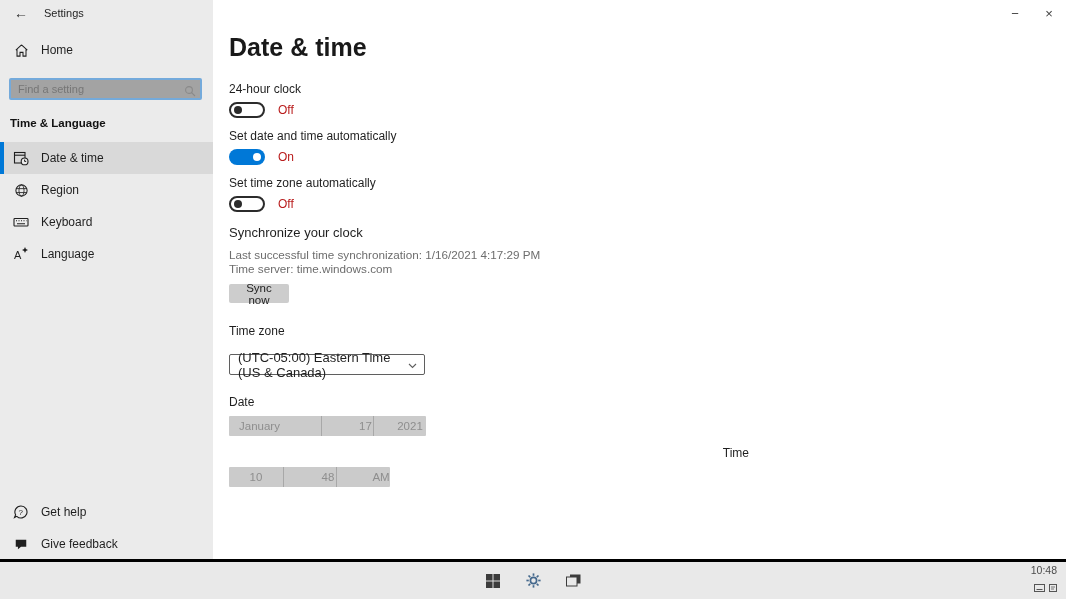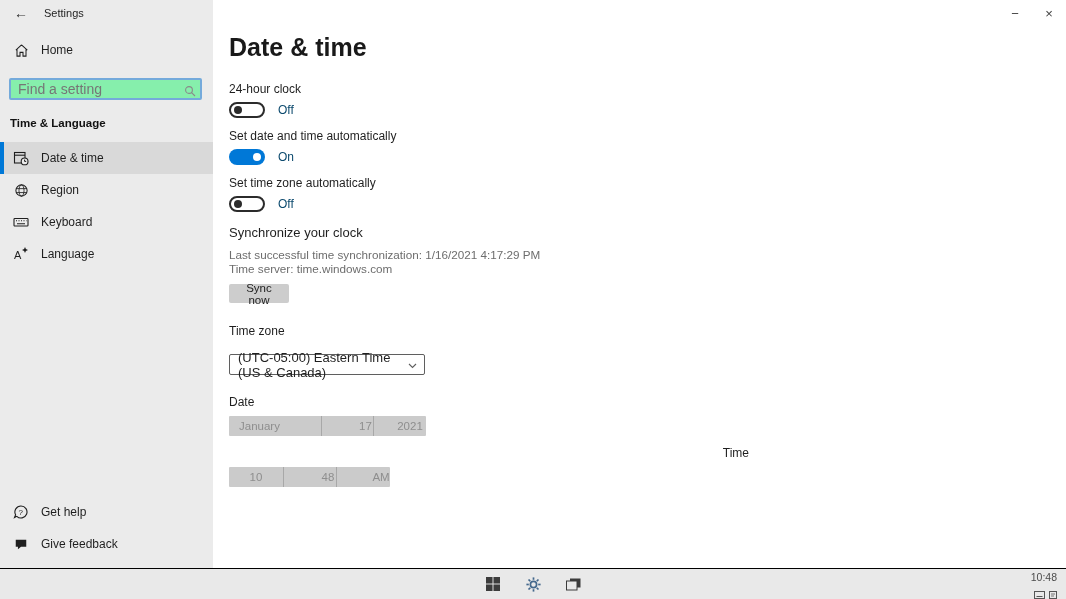--- a/index.html
+++ b/index.html
@@ -20,22 +20,22 @@
   .side-row { position:relative; display:flex; align-items:center; height:32px; padding-left:13px; gap:12px; font-size:12px; color:#1f1f1f; cursor:default; }
   .side-row .icon { width:16px; height:16px; display:flex; align-items:center; justify-content:center; flex:0 0 16px; }
   .side-row.selected { background:#d9d9d9; }
   .accent-bar { position:absolute; left:0; top:0; width:4px; height:100%; background:#0078d7; }
 
   .home-row { margin-top:8px; }
 
   .search-wrap { position:relative; margin:12px 0 0 9px; width:193px; height:22px; }
   .search-wrap input {
     width:100%; height:22px; border:2px solid #74aadb; border-radius:2px;
-    padding:0 24px 0 7px; font-size:14px; font-family:"Liberation Sans",sans-serif;
-    color:#333; background:#86efac; outline:none;
+    padding:0 24px 0 7px; font-size:11px; font-family:"Liberation Sans",sans-serif;
+    color:#333; background:#a3a3a3; outline:none;
   }
   .search-wrap input::placeholder { color:#767676; }
   .search-icon { position:absolute; right:6px; top:5px; width:12px; height:12px; }
 
   .section-heading { margin:17px 0 0 10px; font-size:11.5px; font-weight:bold; color:#111; }
   .nav-list { margin-top:13px; }
 
   .sidebar-footer { position:absolute; left:0; bottom:8px; width:100%; }
 
   
@@ -49,21 +49,21 @@
   .setting-label { font-size:12px; color:#1f1f1f; }
   .lbl-1 { margin-top:21px; }
   .lbl-gap { margin-top:11px; }
 
   .toggle-row { margin-top:6px; display:flex; align-items:center; height:16px; }
   .toggle { position:relative; width:36px; height:16px; border-radius:8px; flex:0 0 36px; cursor:default; }
   .toggle.off { background:#fff; border:2px solid #2b2b2b; }
   .toggle.off .knob { position:absolute; left:3px; top:2px; width:8px; height:8px; border-radius:50%; background:#2b2b2b; }
   .toggle.on { background:#0078d7; }
   .toggle.on .knob { position:absolute; right:4px; top:4px; width:8px; height:8px; border-radius:50%; background:#fff; }
-  .toggle-state { margin-left:13px; font-size:12px; color:#0c4a6e; }
+  .toggle-state { margin-left:13px; font-size:12px; color:#b91c1c; }
 
   .sync-heading { margin-top:13px; font-size:13px; color:#1f1f1f; }
   .sync-meta { margin-top:8px; font-size:11.7px; line-height:13.5px; color:#6d6d6d; }
   .sync-btn { margin-top:9px; width:60px; height:19px; background:#cdcdcd; border:none; border-radius:2px;
               font-size:11.5px; color:#1f1f1f; display:flex; align-items:center; justify-content:center;
               font-family:"Liberation Sans",sans-serif; cursor:default; }
 
   .tz-label { margin-top:21px; }
   .dropdown { margin-top:16px; width:196px; height:21px; border:1px solid #5f5f5f; border-radius:2px; background:#fff;
               display:flex; align-items:center; justify-content:space-between; padding:0 7px 0 8px;
@@ -76,21 +76,21 @@
   .picker .seg + .seg { border-left:1px solid #a8a8a8;padding-left:36px; }
   .picker.date-picker { width:197px; }
   .picker.date-picker .seg-month { width:92px; justify-content:flex-start; padding-left:10px; }
   .picker.date-picker .seg-day { width:52px; }
   .picker.date-picker .seg-year { width:37px; }
   .picker.time-picker { width:161px; }
   .picker.time-picker .seg { width:54px; }
   .picker.time-picker .seg + .seg { width:53px; }
 
   
-  .taskbar { position:absolute; left:0; bottom:0; width:100%; height:31px; background:#e9e9e9; border-top:1px solid #000000; }
+  .taskbar { position:absolute; left:0; bottom:0; width:100%; height:40px; background:#e9e9e9; border-top:3px solid #000000; }
   .tb-center { position:absolute; left:50%; top:0; transform:translateX(-50%); height:100%; display:flex; align-items:center; gap:18px; }
   .tb-icon { display:flex; align-items:center; justify-content:center; width:22px; height:100%; cursor:default; }
   .tray { position:absolute; right:9px; top:3px; display:flex; flex-direction:column; align-items:flex-end; gap:2px; cursor:default; }
   .tray-clock { font-size:10.5px; color:#4c4c4c; line-height:11px; }
   .tray-icons { display:flex; gap:4px; align-items:center; }
 </style>
 </head>
 <body>
 
 <div class="app">

